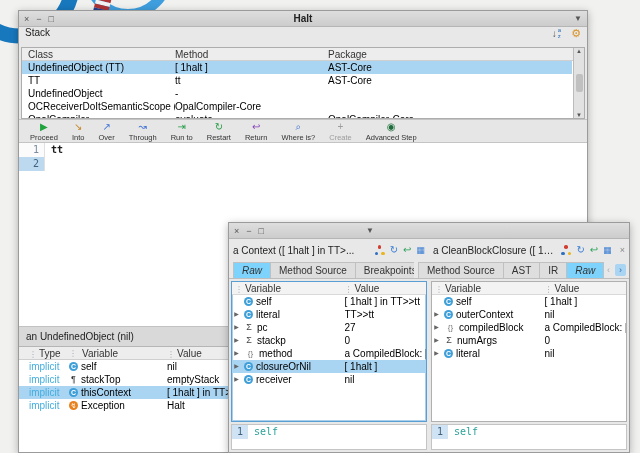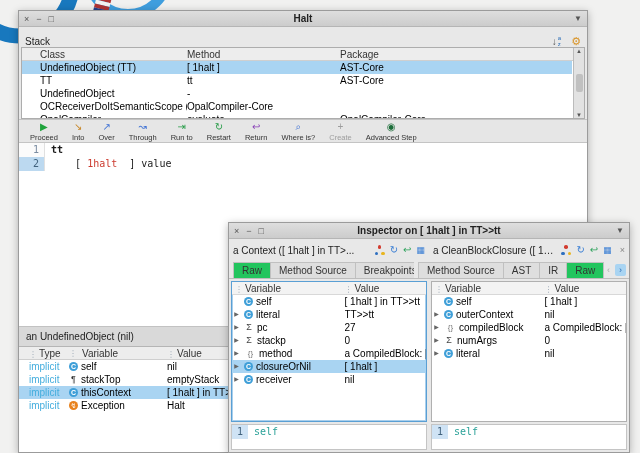--- a/index.html
+++ b/index.html
@@ -14,39 +14,39 @@
               border-bottom:1px solid #b5b5b5; display:flex; align-items:center;
               font-size:10px; color:#333; padding:0 5px; }
   .win-controls { display:flex; gap:7px; width:70px; }
   .win-controls span { font-size:9px; color:#555; cursor:default; line-height:14px; }
   .win-title { flex:1; text-align:center; font-weight:bold; color:#222;
                white-space:nowrap; overflow:hidden; }
   .win-menu { width:70px; text-align:right; color:#555; font-size:8px; }
 
   
   #debugger { left:18px; top:10px; width:570px; height:443px; }
-  .stackbar { flex:0 0 20px; display:flex; align-items:flex-end; padding:0 6px;
+  .stackbar { flex:0 0 20px; display:flex; align-items:flex-start; padding:0 6px;
               font-size:10px; color:#222; }
   .stackbar .spacer { flex:1; }
   .sort-icon { display:flex; align-items:center; margin-right:10px; color:#444; }
   .sort-icon .arr { font-size:10px; color:#555; }
   .sort-letters { display:flex; flex-direction:column; font-size:6px; line-height:6px;
                   color:#2d6fb8; margin-left:1px; }
   .gear { font-size:11px; color:#d9952a; line-height:12px; }
 
   .stack-table { flex:0 0 72px; margin:0 2px; background:#fff; border:1px solid #adadad;
                  position:relative; overflow:hidden; font-size:10px; }
   .stack-scroll { position:absolute; top:0; right:0; width:11px; height:100%;
                   background:#e2e2e2; border-left:1px solid #bbb; display:flex;
                   flex-direction:column; justify-content:space-between; align-items:center;
                   font-size:6px; color:#555; }
   .stack-scroll .thumb { flex:0 0 18px; width:7px; background:#c0c0c0; border-radius:2px; }
   .trow { display:flex; height:13px; line-height:13px; white-space:nowrap; }
   .thead-row { background:#ededed; border-bottom:1px solid #cfcfcf; color:#333; }
-  .stack-table .c1 { width:153px; padding-left:6px; overflow:hidden;margin-left:12px; }
+  .stack-table .c1 { width:153px; padding-left:6px; overflow:hidden; }
   .stack-table .c2 { width:153px; overflow:hidden; }
   .stack-table .c3 { flex:1; overflow:hidden; }
   .row-selected { background:#a9d4f2; }
 
   .toolbar { flex:0 0 24px; background:#e6e6e6; border-top:1px solid #c4c4c4;
              border-bottom:1px solid #c4c4c4; display:flex; align-items:stretch;
              padding-left:4px; }
   .tb-btn { display:flex; flex-direction:column; align-items:center; justify-content:center;
             padding:1px 7px 0 7px; font-size:7.5px; color:#333; cursor:default; }
   .tb-btn .glyph { font-size:10px; line-height:10px; height:11px; }
@@ -103,21 +103,21 @@
   .browse-icon .d1 { left:3px; top:0; background:#d23b2f; }
   .browse-icon .d2 { left:0; bottom:0; background:#2d6fc0; }
   .browse-icon .d3 { right:0; bottom:0; background:#e8b51e; }
 
   .tabbar { flex:0 0 18px; display:flex; align-items:flex-end; padding:0 4px; gap:4px;
             position:relative; border-bottom:1px solid #bdbdbd; }
   .tabset { flex:1; display:flex; min-width:0; overflow:hidden; }
   .tab { font-size:10px; color:#333; background:#dedede; border:1px solid #c0c0c0;
          border-bottom:none; padding:2px 8px 2px 8px; white-space:nowrap; cursor:default; }
   .tab + .tab { border-left:none; }
-  .tab-selected { background:#22c55e; }
+  .tab-selected { background:#7dd3fc;font-style:italic; }
   .tab-nav { position:absolute; right:3px; bottom:2px; display:flex; gap:1px; }
   .tab-nav span { font-size:9px; width:11px; height:12px; display:flex; align-items:center;
                   justify-content:center; color:#aaa; }
   .tab-nav .active { background:#a9d4f2; color:#2d6fb8; border-radius:2px; }
 
   .itables { flex:1; display:flex; gap:4px; padding:2px 2px 2px 2px; min-height:0; }
   .itable { flex:1; background:#fff; border:1px solid #b0b0b0; font-size:10px;
             overflow:hidden; }
   .itable.focused { border:1px solid #5a9fd4; box-shadow:0 0 0 1px #a9cfec inset; }
   .itable .vhead { display:flex; height:13px; line-height:13px; background:#f3f3f3;
@@ -272,21 +272,20 @@
         </div>
       </div>
 
     <div class="editor">
       <div class="ed-line">
         <span class="gutter">1</span>
         <span class="code"><span class="tok-bold">tt</span></span>
       </div>
       <div class="ed-line">
         <span class="gutter current">2</span>
-        <span class="code"><span>    [ </span><span class="tok-red">1halt</span><span>  ] </span><span>value</span></span>
       </div>
     </div>
 
     <div class="locals">
       <div class="locals-title">an UndefinedObject (nil)</div>
       <div class="locals-table">
         <div class="trow thead-row">
           <span class="c1 col-head">Type</span>
           <span class="c2 col-head">Variable</span>
           <span class="c3 col-head">Value</span>
@@ -333,21 +332,20 @@
     </div>
   </div>
 
   <div class="window" id="inspector">
     <div class="titlebar">
       <div class="win-controls">
         <span>×</span>
         <span>−</span>
         <span>□</span>
       </div>
-      <div class="win-title">Inspector on [ 1halt ] in TT&gt;&gt;tt</div>
       <div class="win-menu">▼</div>
     </div>
 
     <div class="pane-heads">
       <div class="pane-head">
         <span class="pane-label">a Context ([ 1halt ] in TT&gt;...</span>
         <span class="pane-icons">
           <span class="browse-icon">
               <i class="d1"></i>
               <i class="d2"></i>

